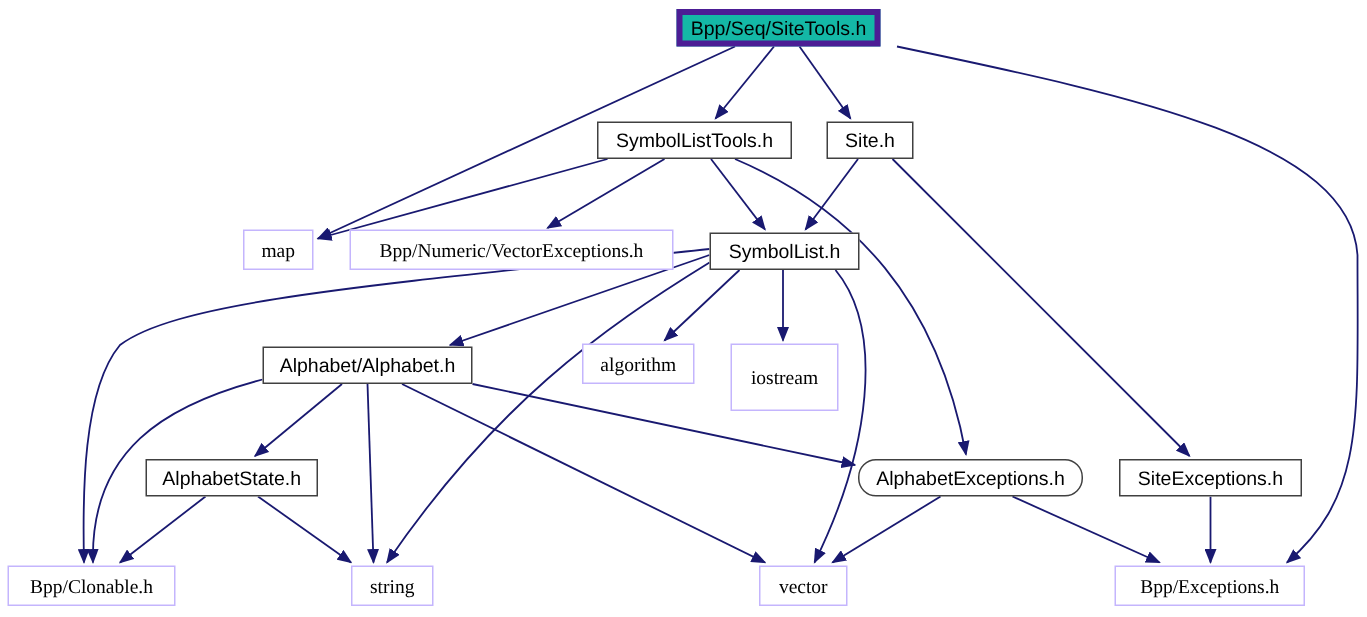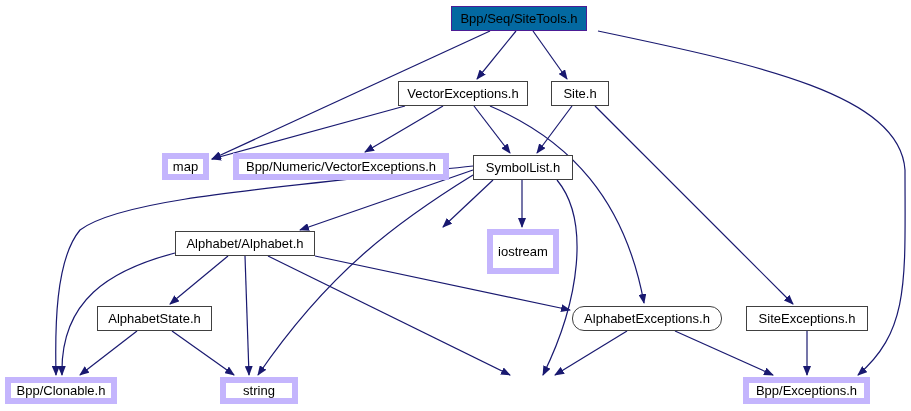--- a/index.html
+++ b/index.html
@@ -3,22 +3,22 @@
 <meta charset="utf-8">
 <style>
   html, body { margin: 0; padding: 0; background: #ffffff; }
   body { width: 911px; height: 411px; position: relative; overflow: hidden;
          font-family: "Liberation Sans", sans-serif; }
   #graph { position: absolute; left: 0; top: 0; width: 911px; height: 411px; }
   .node-box { position: absolute; box-sizing: border-box; background: #ffffff;
               display: flex; align-items: center; justify-content: center;
               font-size: 13px; color: #000; white-space: nowrap; }
   .node-box.local { border: 1px solid #404040; }
-  .node-box.system { border: 6px solid #c4b5fd; }
-  .node-box.root { border: 1px solid #4c1d95; background: #0369a1; }
+  .node-box.system { border: 1px solid #c4b5fd; font-family: Liberation Serif, serif; }
+  .node-box.root { border: 4px solid #4c1d95; background: #14b8a6; }
 </style>
 </head>
 <body>
 
 <div id="graph">
   <svg id="edges" width="911" height="411" style="position:absolute;left:0;top:0;">
     <defs>
       <marker id="arrow" markerWidth="10" markerHeight="8" refX="9" refY="4" orient="auto" markerUnits="userSpaceOnUse">
         <path d="M0,0 L10,4 L0,8 Z" fill="#191970"></path>
       </marker>
@@ -45,26 +45,28 @@
       <path d="M268,256 L510,375" fill="none" stroke="#191970" stroke-width="1.2" marker-end="url(#arrow)"></path>
       <path d="M315,256 L570,310" fill="none" stroke="#191970" stroke-width="1.2" marker-end="url(#arrow)"></path>
       <path d="M137,331 L80,375" fill="none" stroke="#191970" stroke-width="1.2" marker-end="url(#arrow)"></path>
       <path d="M172,331 L234,375" fill="none" stroke="#191970" stroke-width="1.2" marker-end="url(#arrow)"></path>
       <path d="M627,331 L555,375" fill="none" stroke="#191970" stroke-width="1.2" marker-end="url(#arrow)"></path>
       <path d="M675,331 L773,375" fill="none" stroke="#191970" stroke-width="1.2" marker-end="url(#arrow)"></path>
       <path d="M807,331 L807,375" fill="none" stroke="#191970" stroke-width="1.2" marker-end="url(#arrow)"></path>
     </svg>
 
   <div class="node-box root" id="n-sitetools" style="left: 451px; top: 6px; width: 136px; height: 25px;">Bpp/Seq/SiteTools.h</div>
-  <div class="node-box local" id="n-symbollisttools" style="left: 398px; top: 81px; width: 130px; height: 25px;">VectorExceptions.h</div>
+  <div class="node-box local" id="n-symbollisttools" style="left: 398px; top: 81px; width: 130px; height: 25px;">SymbolListTools.h</div>
   <div class="node-box local" id="n-site" style="left: 551px; top: 81px; width: 58px; height: 25px; text-align: right;">Site.h</div>
   <div class="node-box system" id="n-map" style="left: 162px; top: 153px; width: 47px; height: 27px;">map</div>
   <div class="node-box system" id="n-vectorexceptions" style="left: 233px; top: 153px; width: 216px; height: 27px; text-align: center;">Bpp/Numeric/VectorExceptions.h</div>
   <div class="node-box local" id="n-symbollist" style="left: 473px; top: 155px; width: 100px; height: 25px;">SymbolList.h</div>
   <div class="node-box local" id="n-alphabet" style="left: 175px; top: 231px; width: 140px; height: 25px;">Alphabet/Alphabet.h</div>
+  <div class="node-box system" id="n-algorithm" style="left: 388px; top: 229px; width: 75px; height: 27px;">algorithm</div>
   <div class="node-box system" id="n-iostream" style="left: 487px; top: 229px; width: 72px; height: 45px;">iostream</div>
   <div class="node-box local" id="n-alphabetstate" style="left: 97px; top: 306px; width: 115px; height: 25px; text-align: center;">AlphabetState.h</div>
   <div class="node-box local" id="n-alphabetexceptions" style="left: 572px; top: 306px; width: 150px; height: 25px; border-radius: 12px;">AlphabetExceptions.h</div>
   <div class="node-box local" id="n-siteexceptions" style="left: 746px; top: 306px; width: 122px; height: 25px;">SiteExceptions.h</div>
   <div class="node-box system" id="n-clonable" style="left: 5px; top: 377px; width: 112px; height: 27px;">Bpp/Clonable.h</div>
-  <div class="node-box system" id="n-string" style="left: 220px; top: 377px; width: 78px; height: 27px;">string</div>
+  <div class="node-box system" id="n-string" style="left: 234px; top: 377px; width: 55px; height: 27px;">string</div>
+  <div class="node-box system" id="n-vector" style="left: 506px; top: 377px; width: 59px; height: 27px;">vector</div>
   <div class="node-box system" id="n-exceptions" style="left: 743px; top: 377px; width: 127px; height: 27px;">Bpp/Exceptions.h</div>
 </div>
 
 </body></html>

